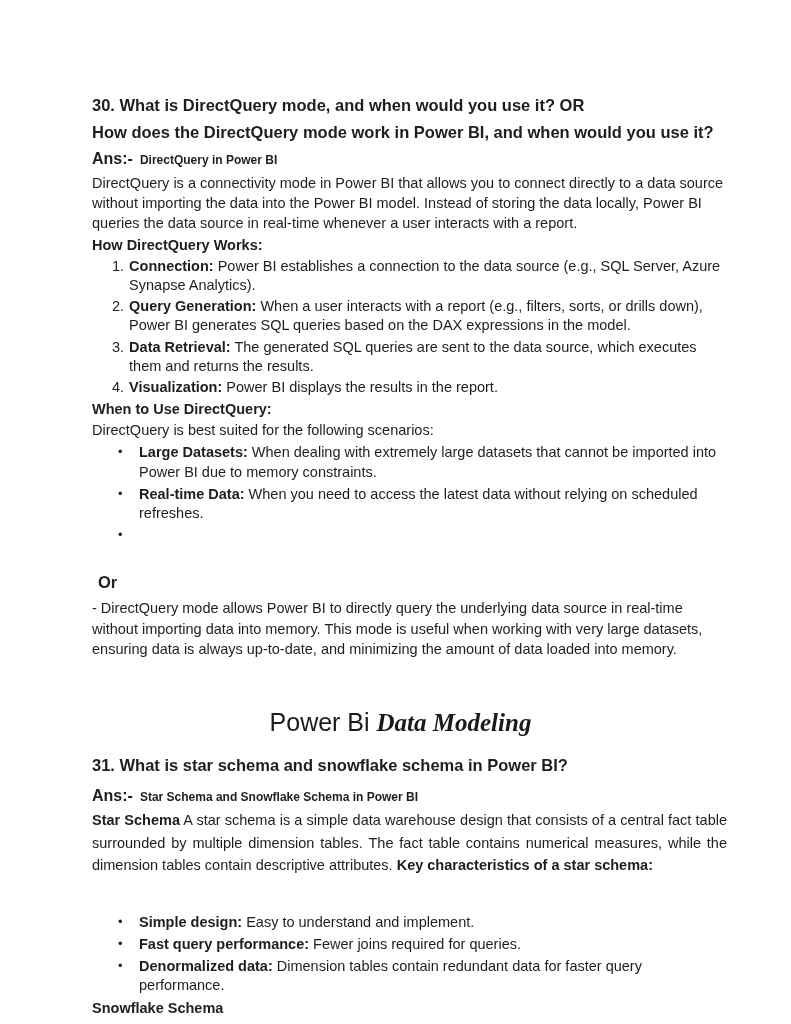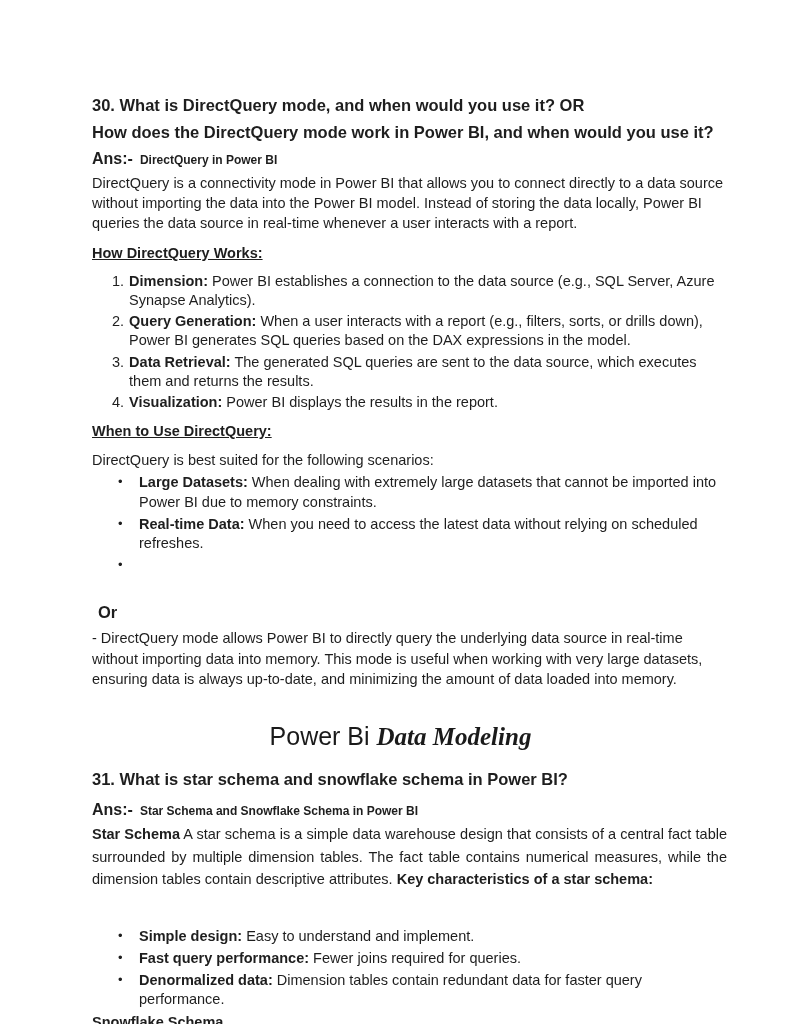--- a/index.html
+++ b/index.html
@@ -37,22 +37,21 @@
   .ans-title {
     font-weight: bold;
     font-size: 12px;
     margin-left: 7px;
   }
   .para {
     margin: 1px 0;
   }
   .bold-line {
     font-weight: bold;
-    margin: 9px 0;
-    text-decoration: underline;
+    margin: 1px 0;
   }
   .steps {
     list-style: none;
     margin: 0 0 1px 0;
     padding-left: 20px;
   }
   .step {
     display: flex;
     gap: 5px;
     line-height: 1.32;
@@ -79,21 +78,21 @@
   .or-heading {
     font-size: 16.5px;
     font-weight: bold;
     margin: 28px 0 4px 6px;
   }
   .section-heading {
     text-align: center;
     font-weight: normal;
     font-size: 25px;
     line-height: 1.2;
-    margin: 32px 18px 14px 0;
+    margin: 48px 18px 14px 0;
     color: #1a1a1a;
   }
   .sh-prefix {
     font-family: "Liberation Sans", sans-serif;
   }
   .sh-emph {
     font-family: "Liberation Serif", serif;
     font-style: italic;
     font-weight: bold;
   }
@@ -123,21 +122,21 @@
     <span class="ans-label">Ans:-</span><span class="ans-title">DirectQuery in Power BI</span>
   </p>
 
   <p class="para">DirectQuery is a connectivity mode in Power BI that allows you to connect directly to a data source without importing the data into the Power BI model. Instead of storing the data locally, Power BI queries the data source in real-time whenever a user interacts with a report.</p>
 
   <p class="bold-line">How DirectQuery Works:</p>
 
   <ol class="steps">
     <li class="step">
       <span class="step-num">1.</span>
-      <span class="step-text"><b>Dimension:</b> <span>Power BI establishes a connection to the data source (e.g., SQL Server, Azure Synapse Analytics).</span></span>
+      <span class="step-text"><b>Connection:</b> <span>Power BI establishes a connection to the data source (e.g., SQL Server, Azure Synapse Analytics).</span></span>
     </li>
     <li class="step">
       <span class="step-num">2.</span>
       <span class="step-text"><b>Query Generation:</b> <span>When a user interacts with a report (e.g., filters, sorts, or drills down), Power BI generates SQL queries based on the DAX expressions in the model.</span></span>
     </li>
     <li class="step">
       <span class="step-num">3.</span>
       <span class="step-text"><b>Data Retrieval:</b> <span>The generated SQL queries are sent to the data source, which executes them and returns the results.</span></span>
     </li>
     <li class="step">

